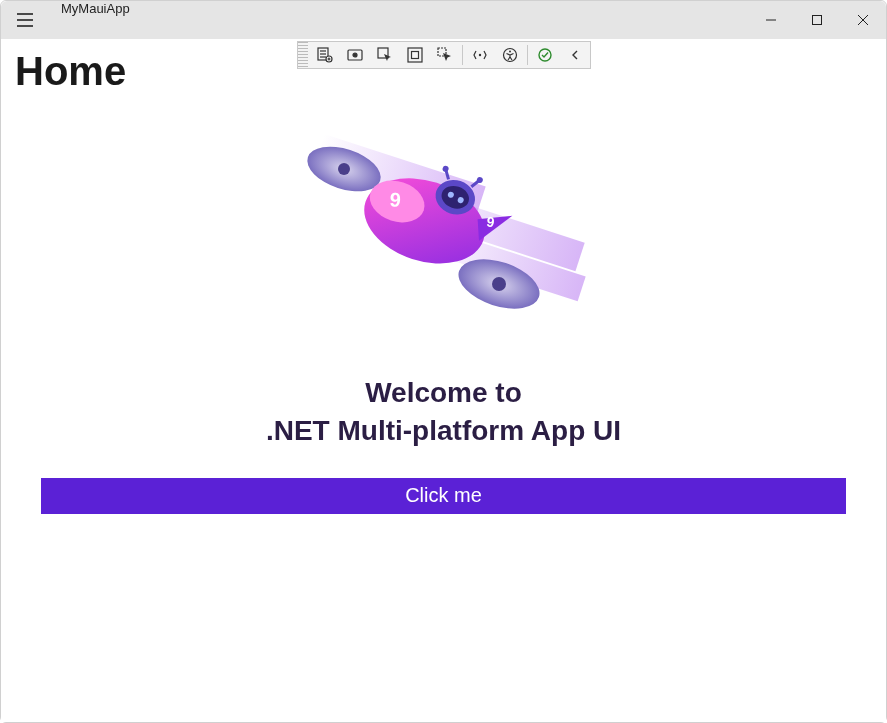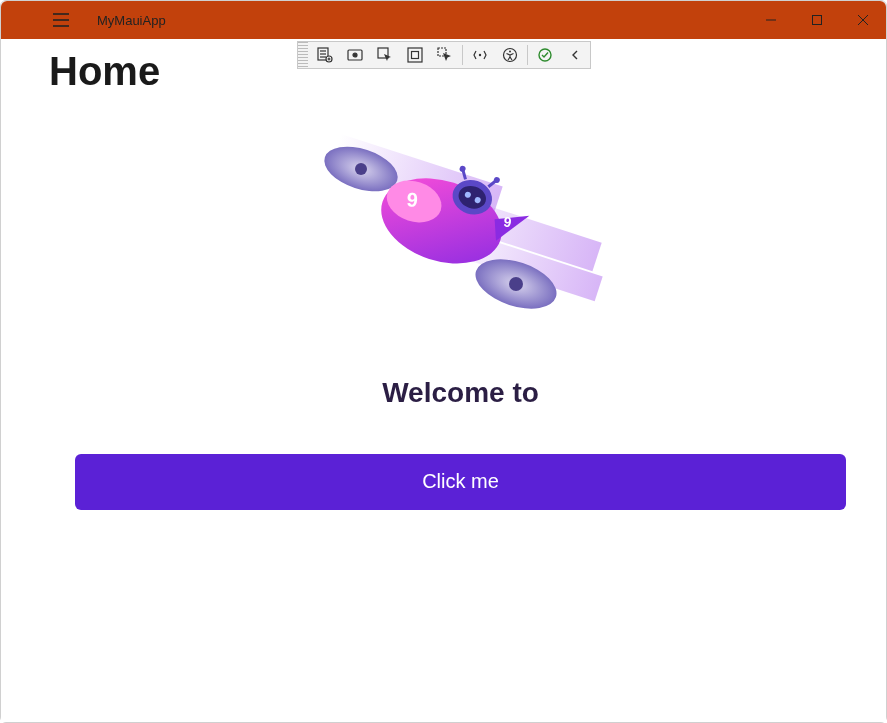--- a/index.html
+++ b/index.html
@@ -8,25 +8,24 @@
     width: 887px; height: 723px;
     background: #ffffff;
     border: 1px solid #d0d0d0;
     border-radius: 6px;
     position: relative;
     display: flex; flex-direction: column;
   }
   
   .titlebar {
     height: 38px;
-    background: #c2410c;
-    display: flex; align-items: center;
+    background: #e5e5e5;
+    display: flex; 
     border-top-left-radius: 6px; border-top-right-radius: 6px;
     position: relative;
-    padding-left: 36px;
   }
   .hamburger {
     width: 48px; height: 38px;
     display: flex; align-items: center; justify-content: center;
     cursor: pointer;
   }
   .hamburger svg { stroke: #222; }
   .app-title {
     font-size: 13px; color: #222; margin-left: 12px;
   }
@@ -62,21 +61,20 @@
     display: flex; align-items: center; justify-content: center;
     cursor: pointer;
   }
   .dbg-btn svg { stroke: #333; fill: none; }
   .dbg-sep { width:1px; height:20px; background:#c8c8c8; margin:0 2px; }
   
   .content {
     flex: 1; background: #fff; position: relative;
     display: flex; flex-direction: column;
     overflow: auto;
-    padding-left: 34px;
   }
   .page-title {
     font-size: 40px; font-weight: 600; color: #1a1a1a;
     margin: 10px 0 0 14px;
   }
   .center-stack {
     flex: 1;
     display: flex; flex-direction: column; align-items: center;
     padding: 0 40px;
   }
@@ -92,28 +90,28 @@
     text-align: center;
   }
   .subhead {
     font-size: 28px; font-weight: 700;
     color: #2b1e44;
     margin-top: 40px;
     text-align: center;
     line-height: 1.35;
   }
   .primary-btn {
-    margin-top: 42px;
+    margin-top: 28px;
     width: calc(100% - 0px);
     max-width: 810px;
-    height: 56px;
+    height: 36px;
     background: #5b21d6;
     color: #fff;
     border: none;
-    border-radius: 6px;
+    border-radius: 0;
     font-size: 20px;
     cursor: pointer;
   }
 </style>
 </head>
 <body>
 
 <div class="window">
 
   <div class="titlebar">
@@ -270,20 +268,21 @@
           </g>
 
           <ellipse cx="225" cy="170" rx="42" ry="22" fill="url(#rotor)" transform="rotate(18 225 170)"></ellipse>
           <circle cx="225" cy="170" r="7" fill="#4a3f8a"></circle>
         </svg>
       </div>
 
 
       <div class="subhead">
         <span>Welcome to</span><br>
+        <span>.NET Multi-platform App UI</span>
       </div>
 
       <button class="primary-btn">Click me</button>
 
     </div>
   </div>
 
 </div>
 
 </body></html>

